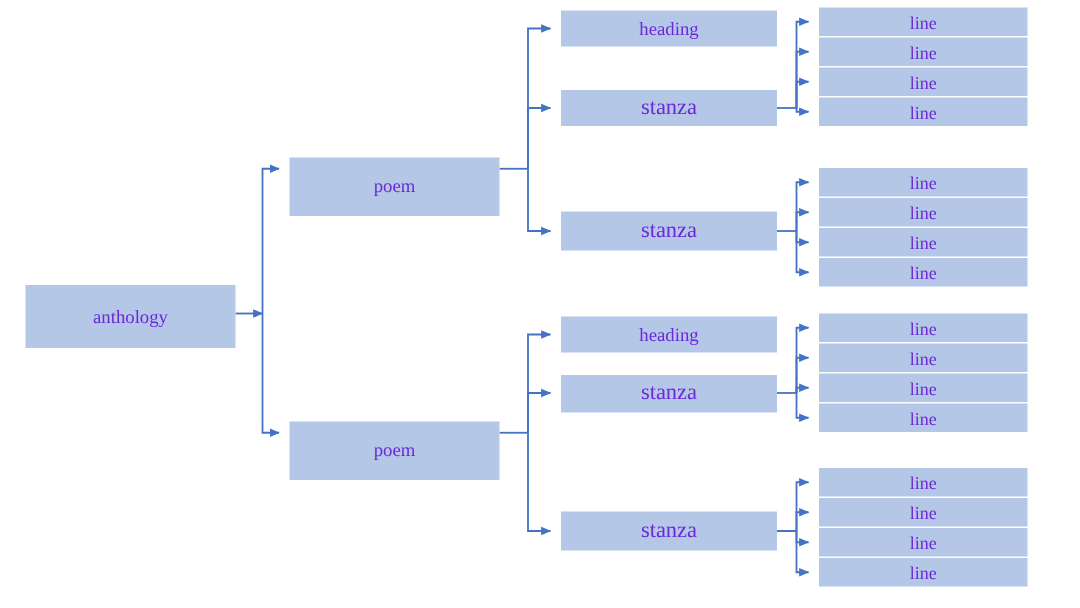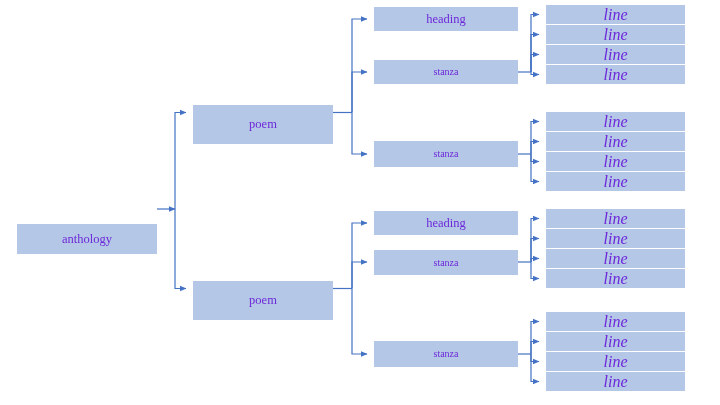--- a/index.html
+++ b/index.html
@@ -26,22 +26,22 @@
     line-height: 1;
     white-space: nowrap;
   }
   .node-label {
     display: block;
     text-align: center;
   }
   .n-anthology { font-size: 12.5px; }
   .n-poem      { font-size: 12.5px; margin-top: 12px; }
   .n-heading   { font-size: 12.5px; }
-  .n-stanza    { font-size: 10px; }
-  .n-line      { font-size: 16px; font-style: italic; }
+  .n-stanza    { font-size: 15px; }
+  .n-line      { font-size: 12px; }
   svg.links {
     position: absolute;
     left: 0;
     top: 0;
     width: 720px;
     height: 405px;
     pointer-events: none;
   }
   svg.links path, svg.links line {
     fill: none;
@@ -104,21 +104,21 @@
     </g>
     <g>
       <path d="M518,354 L531,354"></path>
       <path d="M531,354 L531,321.5 L539,321.5" marker-end="url(#ah)"></path>
       <path d="M531,354 L531,341.5 L539,341.5" marker-end="url(#ah)"></path>
       <path d="M531,354 L531,361.5 L539,361.5" marker-end="url(#ah)"></path>
       <path d="M531,354 L531,381.5 L539,381.5" marker-end="url(#ah)"></path>
     </g>
   </svg>
 
-  <div class="node n-anthology" style="left:17px; top:190px; width:140px; height:30px;margin-top:34px;">
+  <div class="node n-anthology" style="left:17px; top:190px; width:140px; height:42px;">
     <span class="node-label">anthology</span>
   </div>
 
   <div class="node n-poem" style="left:193px; top:93px; width:140px; height:39px;">
     <span class="node-label">poem</span>
   </div>
 
   <div class="node n-heading" style="left:374px; top:7px; width:144px; height:24px;">
     <span class="node-label">heading</span>
   </div>

